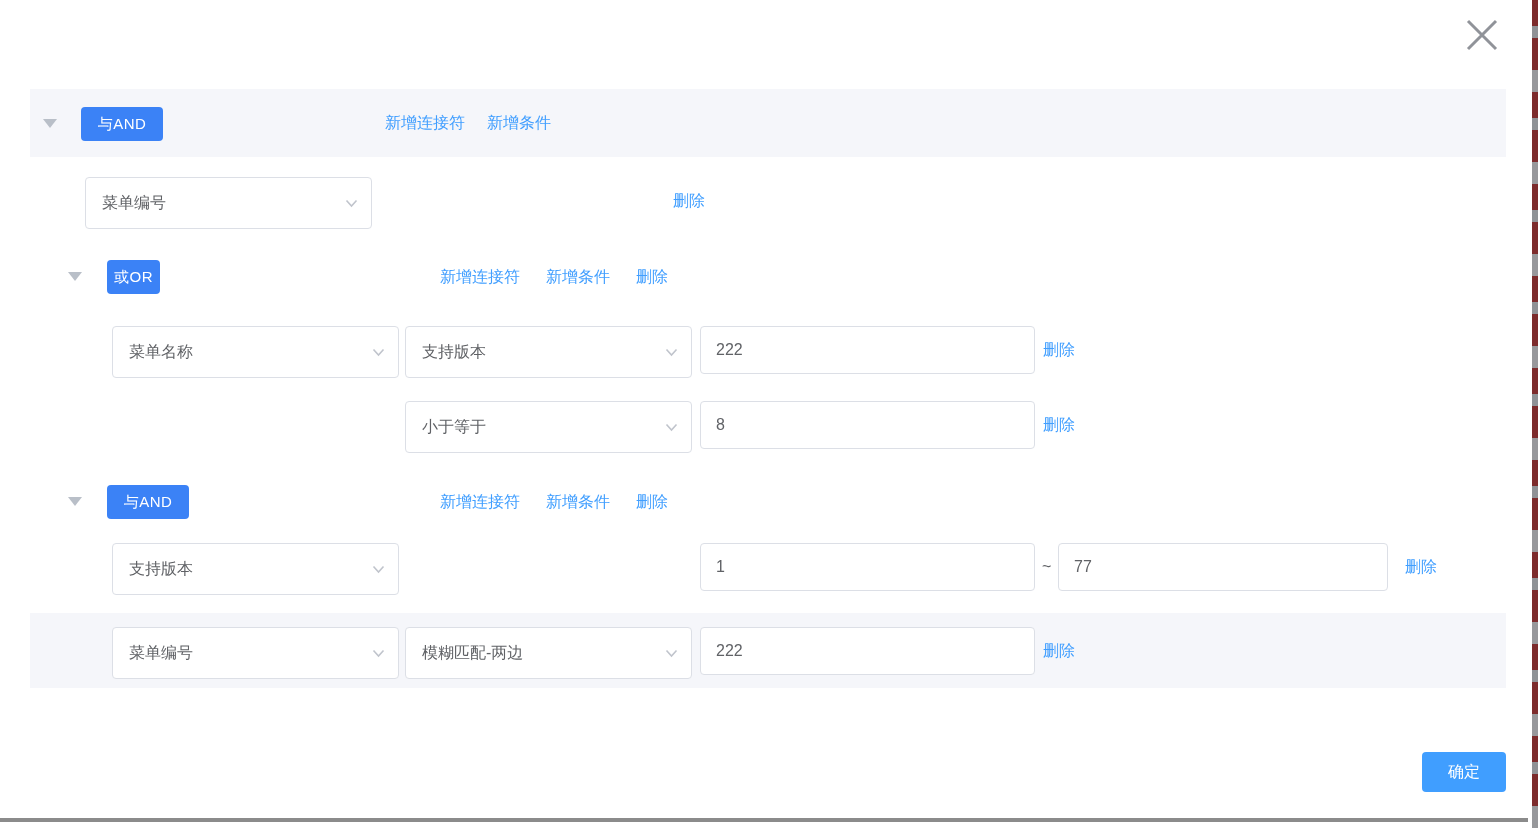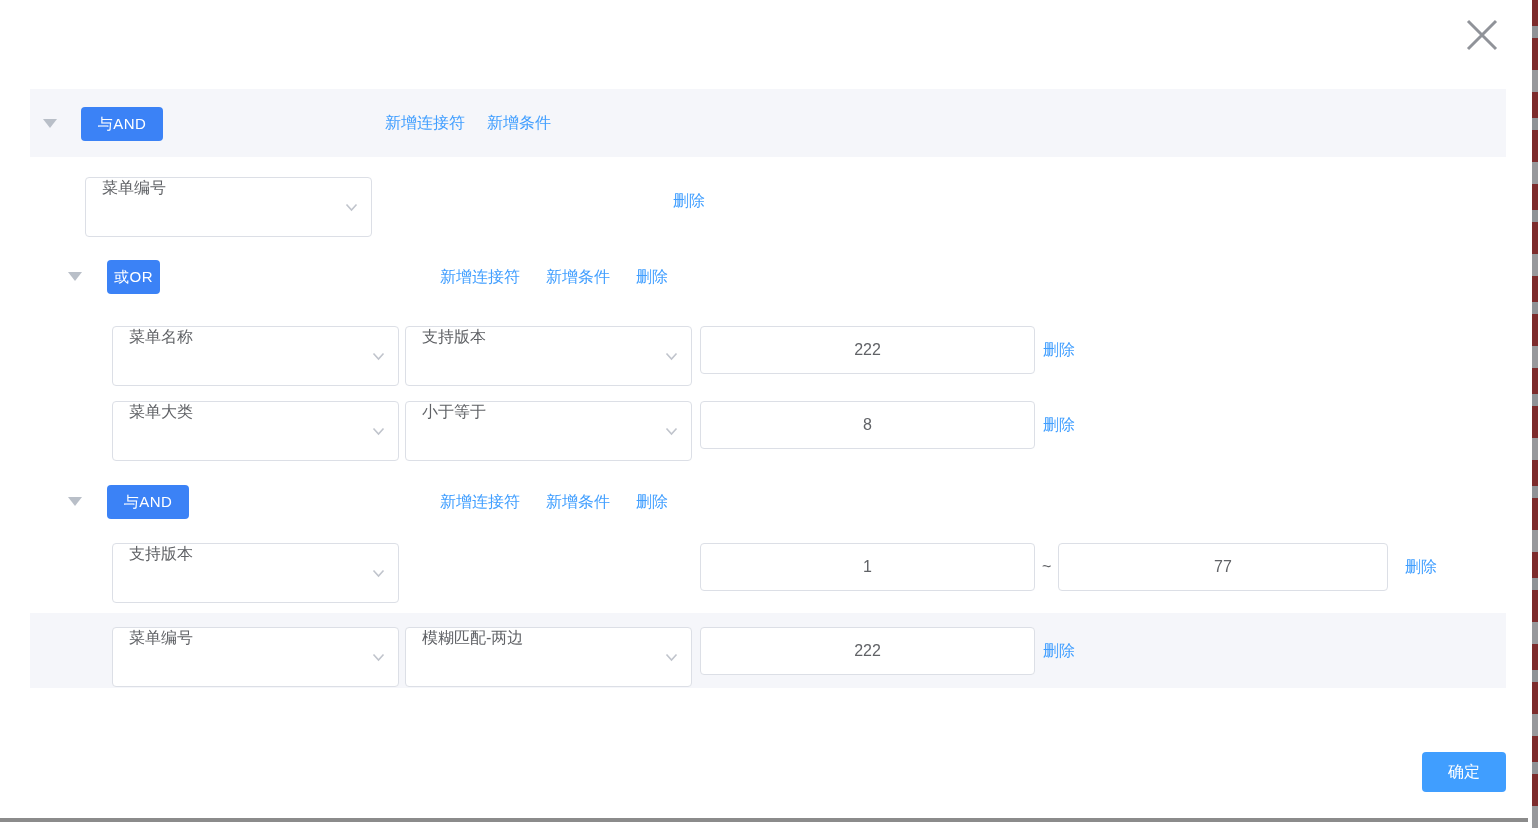--- a/index.html
+++ b/index.html
@@ -24,29 +24,29 @@
     border-top:9px solid #b9bfc8; cursor:pointer; }
   .badge { position:absolute; height:34px; border-radius:4px; background:#3b82f6;
     color:#fff; font-size:15px; font-weight:500; letter-spacing:.5px;
     display:flex; align-items:center; justify-content:center; cursor:pointer; }
   .hlinks { position:absolute; top:0; height:100%; display:flex; align-items:center; }
   .link { color:#409EFF; font-size:16px; text-decoration:none; cursor:pointer; white-space:nowrap; }
 
   
   .row { position:absolute; left:30px; width:1476px; height:48px; }
   .band { position:absolute; left:30px; width:1476px; background:#f5f6fa; }
-  .select { position:absolute; top:0; width:287px; height:60px; box-sizing:border-box;
+  .select { position:absolute; top:0; width:287px; height:52px; box-sizing:border-box;
     border:1px solid #dcdfe6; border-radius:4px; background:#fff;
-    display:flex; padding:0 34px 0 16px; cursor:pointer; }
+    display:flex; align-items:center; padding:0 34px 0 16px; cursor:pointer; }
   .sel-text { font-size:16px; color:#606266; white-space:nowrap; overflow:hidden; }
   .chev { position:absolute; right:13px; top:50%; margin-top:-4px; width:13px; height:9px; }
   .chev path { stroke:#c0c4cc; stroke-width:1.6; fill:none; }
   .tinput { position:absolute; top:0; width:335px; height:48px; box-sizing:border-box;
     border:1px solid #dcdfe6; border-radius:4px; background:#fff;
-    padding:0 15px; font-size:16px; color:#606266; font-family:inherit; outline:none;text-align:center; }
+    padding:0 15px; font-size:16px; color:#606266; font-family:inherit; outline:none; }
   .del { position:absolute; top:0; height:48px; display:flex; align-items:center;
     color:#409EFF; font-size:16px; cursor:pointer; text-decoration:none; white-space:nowrap; }
   .tilde { position:absolute; top:0; height:48px; display:flex; align-items:center;
     color:#606266; font-size:16px; }
 
   
   .confirm { position:absolute; left:1422px; top:752px; width:84px; height:40px;
     background:#409EFF; border:none; border-radius:4px; color:#fff; font-size:16px;
     cursor:pointer; font-family:inherit; }
 
@@ -107,26 +107,20 @@
       <span class="sel-text">支持版本</span>
       <svg class="chev" viewBox="0 0 13 9">
           <path d="M1.5 1.5 L6.5 7 L11.5 1.5"></path>
         </svg>
     </div>
     <input class="tinput" style="left: 670px;" value="222">
     <a class="del" style="left:1013px">删除</a>
   </div>
 
   <div class="row" style="top:401px">
-    <div class="select" style="left:82px">
-      <span class="sel-text">菜单大类</span>
-      <svg class="chev" viewBox="0 0 13 9">
-          <path d="M1.5 1.5 L6.5 7 L11.5 1.5"></path>
-        </svg>
-    </div>
     <div class="select" style="left:375px">
       <span class="sel-text">小于等于</span>
       <svg class="chev" viewBox="0 0 13 9">
           <path d="M1.5 1.5 L6.5 7 L11.5 1.5"></path>
         </svg>
     </div>
     <input class="tinput" style="left: 670px;" value="8">
     <a class="del" style="left:1013px">删除</a>
   </div>
 

